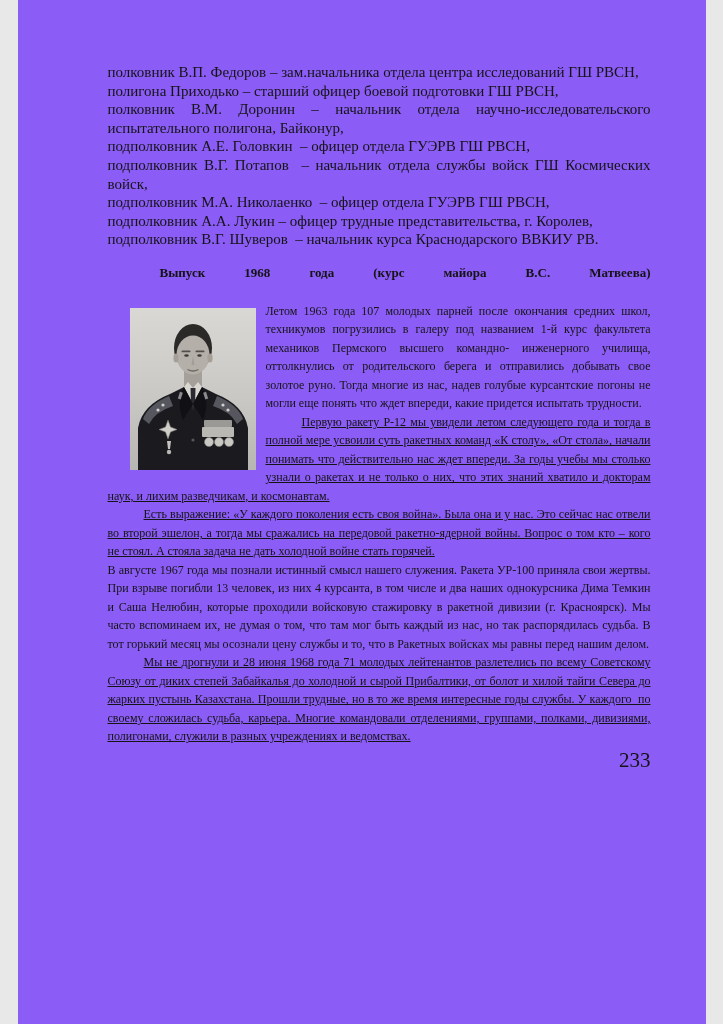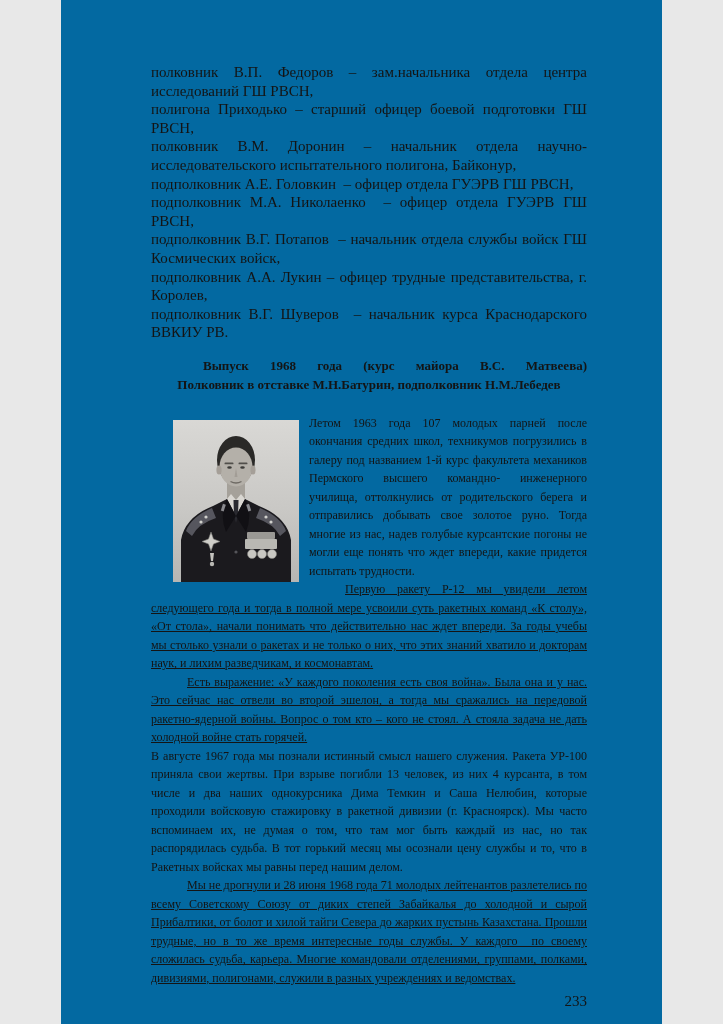--- a/index.html
+++ b/index.html
@@ -2,26 +2,26 @@
 <html><head>
 <meta charset="utf-8">
 <style>
   html, body {
     margin: 0;
     padding: 0;
     background: #e8e8e8;
   }
   .page {
     position: relative;
-    width: 601px;
+    width: 688px;
     height: 1024px;
     margin: 0 auto;
-    background: #0369a1;
+    background: #8b5cf6;
     box-sizing: border-box;
-    padding: 63px 75px 0 90px;
+    padding: 63px 55px 0 90px;
     overflow: hidden;
     font-family: "Liberation Serif", "DejaVu Serif", serif;
     color: #141414;
   }
   .officers p {
     margin: 0;
     font-size: 15px;
     line-height: 18.6px;
     text-align: justify;
   }
@@ -58,43 +58,42 @@
   .para {
     margin: 0;
     font-size: 12px;
     line-height: 18.5px;
     text-align: justify;
   }
   .para.indent { text-indent: 36px; text-decoration: underline; }
   .page-number {
     margin-top: 5px;
     text-align: right;
-    font-size: 15px;
+    font-size: 21px;
     line-height: 18px;
   }
 </style>
 </head>
 <body>
 
 <div class="page">
 
   <section class="officers">
     <p>полковник В.П. Федоров – зам.начальника отдела центра исследований ГШ РВСН,</p>
     <p>полигона Приходько – старший офицер боевой подготовки ГШ РВСН,</p>
     <p>полковник В.М. Доронин – начальник отдела научно-исследовательского испытательного полигона, Байконур,</p>
     <p>подполковник А.Е. Головкин&nbsp; – офицер отдела ГУЭРВ ГШ РВСН,</p>
+    <p>подполковник В.Г. Потапов&nbsp; – начальник отдела службы войск ГШ Космических войск,</p>
     <p>подполковник М.А. Николаенко&nbsp; – офицер отдела ГУЭРВ ГШ РВСН,</p>
-    <p>подполковник В.Г. Потапов&nbsp; – начальник отдела службы войск ГШ Космических войск,</p>
     <p>подполковник А.А. Лукин – офицер трудные представительства, г. Королев,</p>
     <p>подполковник В.Г. Шуверов&nbsp; – начальник курса Краснодарского ВВКИУ РВ.</p>
   </section>
 
   <div class="heading">
     <div class="heading-line1">Выпуск 1968 года (курс майора В.С. Матвеева)</div>
-    <div class="heading-line2">Полковник в отставке М.Н.Батурин, подполковник Н.М.Лебедев</div>
   </div>
 
   <section class="article">
 
     <div class="photo">
       <svg width="126" height="162" viewBox="0 0 126 162" xmlns="http://www.w3.org/2000/svg">
         <defs>
           <linearGradient id="bgGrad" x1="0" y1="0" x2="0" y2="1">
             <stop offset="0" stop-color="#d9d8d5"></stop>
             <stop offset="0.55" stop-color="#c9c8c5"></stop>

